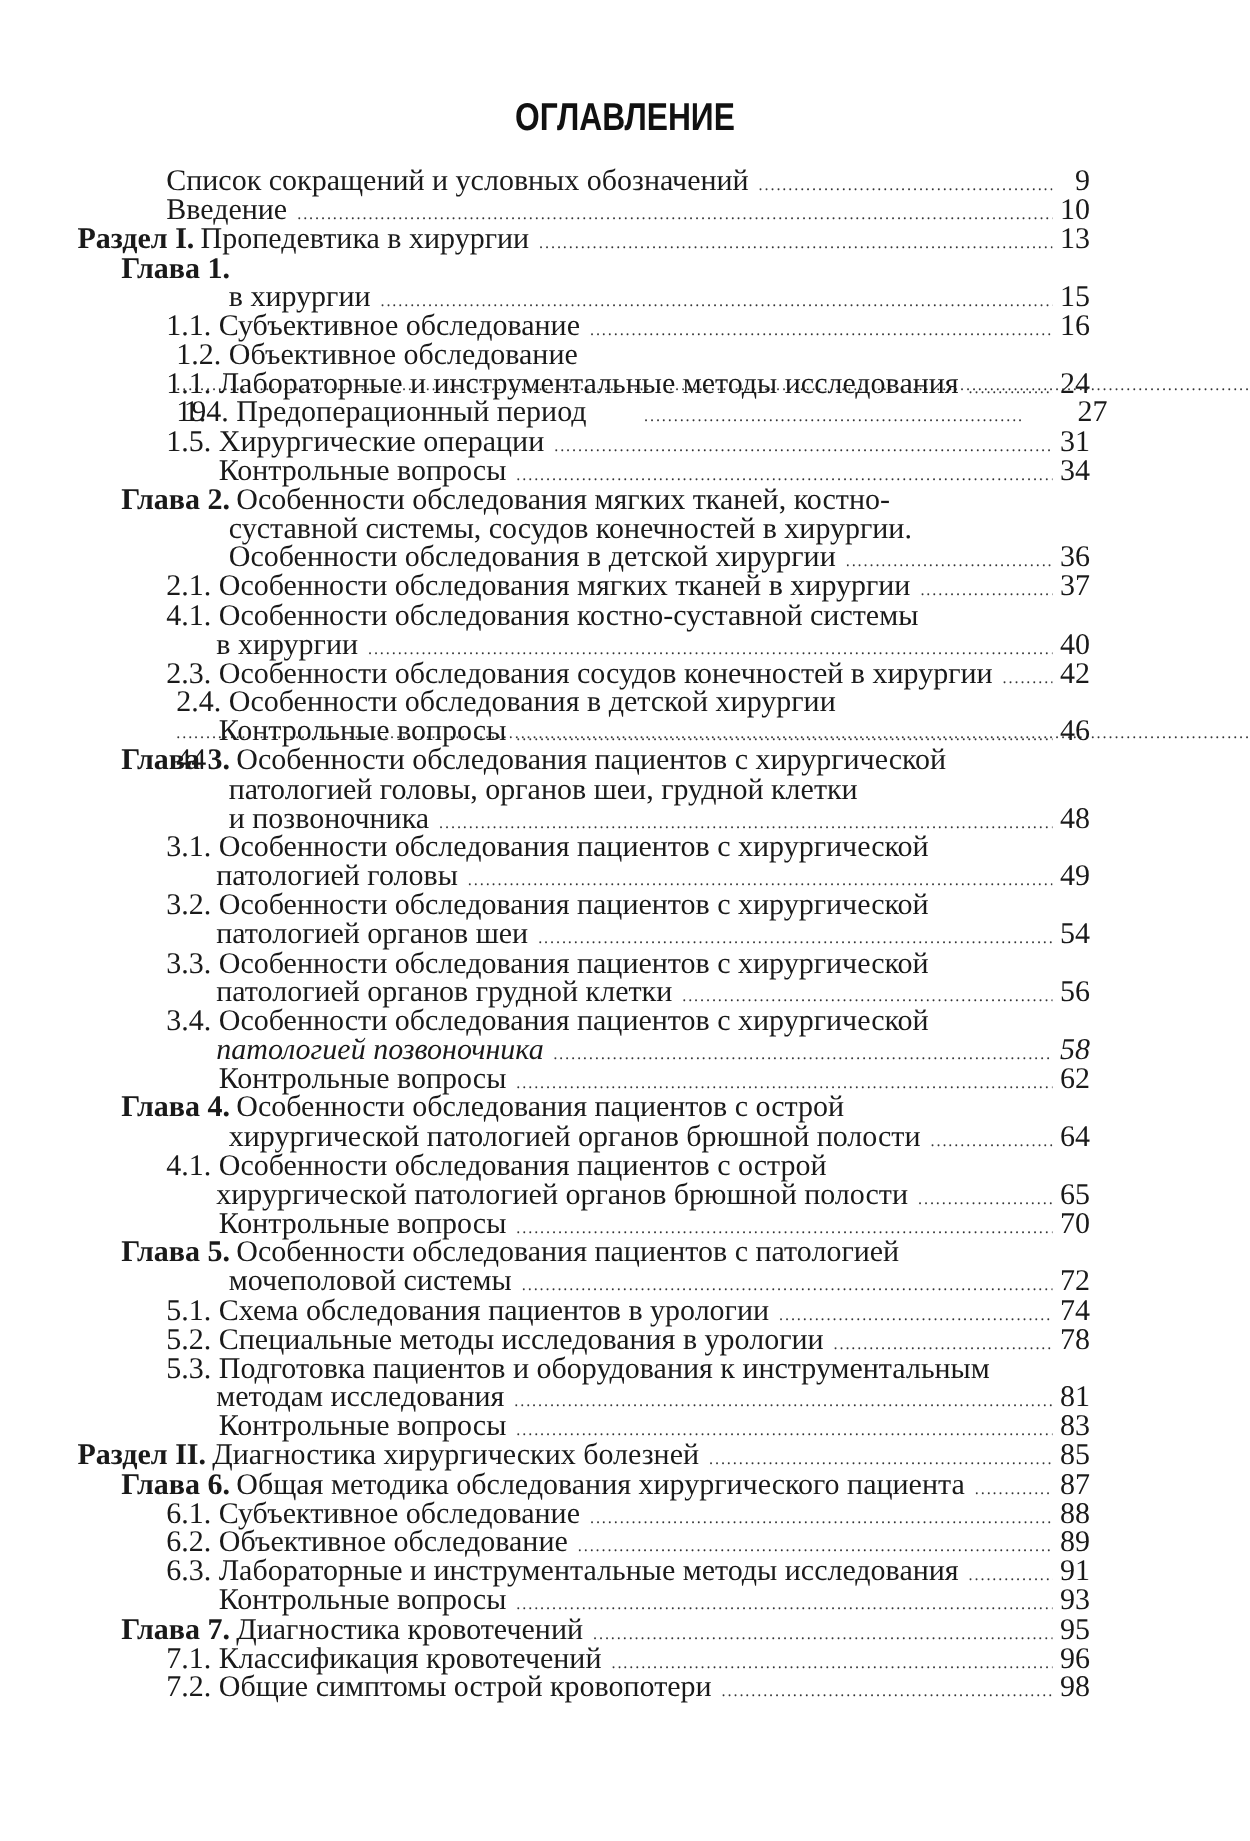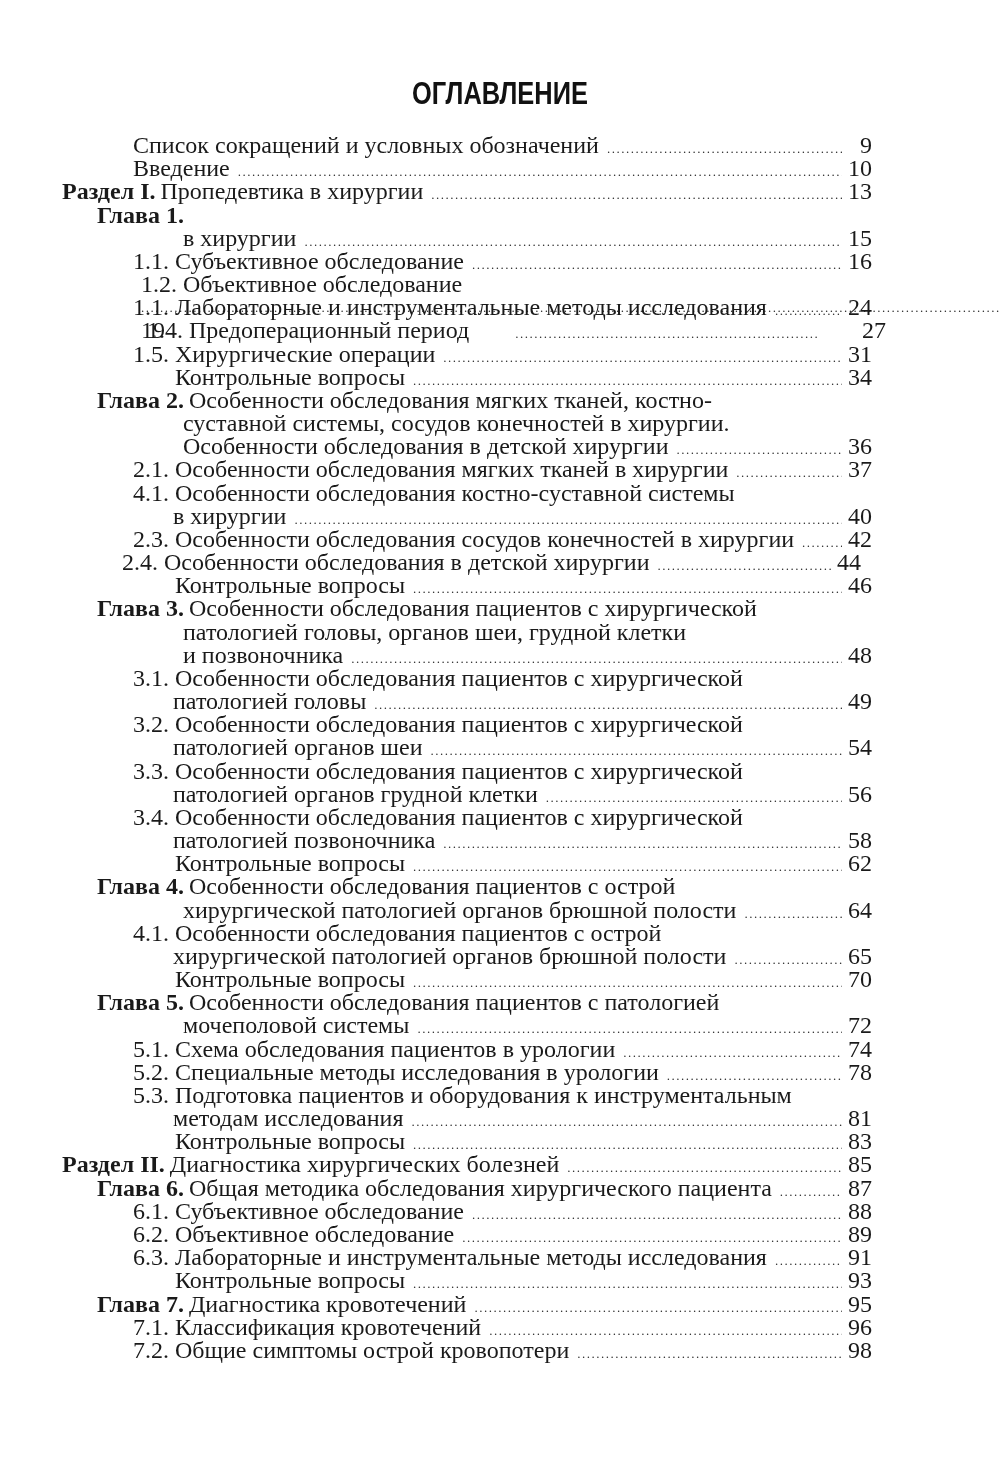--- a/index.html
+++ b/index.html
@@ -137,21 +137,21 @@
       </div>
     </div>
     <div class="row" style="top: 393.89px; width: 1000px;">
       <div class="inner" style="left: 133px; width: 739px;">
         <span class="txt">2.3. Особенности обследования сосудов конечностей в хирургии</span>
         <span class="dots"></span>
         <span class="pg">42</span>
       </div>
     </div>
     <div class="row" style="top: 417.06px; width: 1000px;">
-      <div class="inner" style="left: 122px; width: 739px;">
+      <div class="inner" style="left: 133px; width: 739px; flex-direction: column;">
         <span class="txt">2.4. Особенности обследования в детской хирургии</span>
         <span class="dots"></span>
         <span class="pg">44</span>
       </div>
     </div>
     <div class="row" style="top: 440.23px; width: 1000px;">
       <div class="inner" style="left: 175px; width: 697px;">
         <span class="txt">Контрольные вопросы</span>
         <span class="dots"></span>
         <span class="pg">46</span>
@@ -210,21 +210,21 @@
         <span class="dots"></span>
         <span class="pg">56</span>
       </div>
     </div>
     <div class="row" style="top: 671.93px; width: 1000px;">
       <div class="inner" style="left: 133px;">
         <span class="txt">3.4. Особенности обследования пациентов с хирургической</span>
       </div>
     </div>
     <div class="row" style="top: 695.1px; width: 1000px;">
-      <div class="inner" style="left: 173px; width: 699px;">
+      <div class="inner" style="left: 173px; width: 699px; font-style: italic;">
         <span class="txt">патологией позвоночника</span>
         <span class="dots"></span>
         <span class="pg">58</span>
       </div>
     </div>
     <div class="row" style="top: 718.27px; width: 1000px;">
       <div class="inner" style="left: 175px; width: 697px;">
         <span class="txt">Контрольные вопросы</span>
         <span class="dots"></span>
         <span class="pg">62</span>

